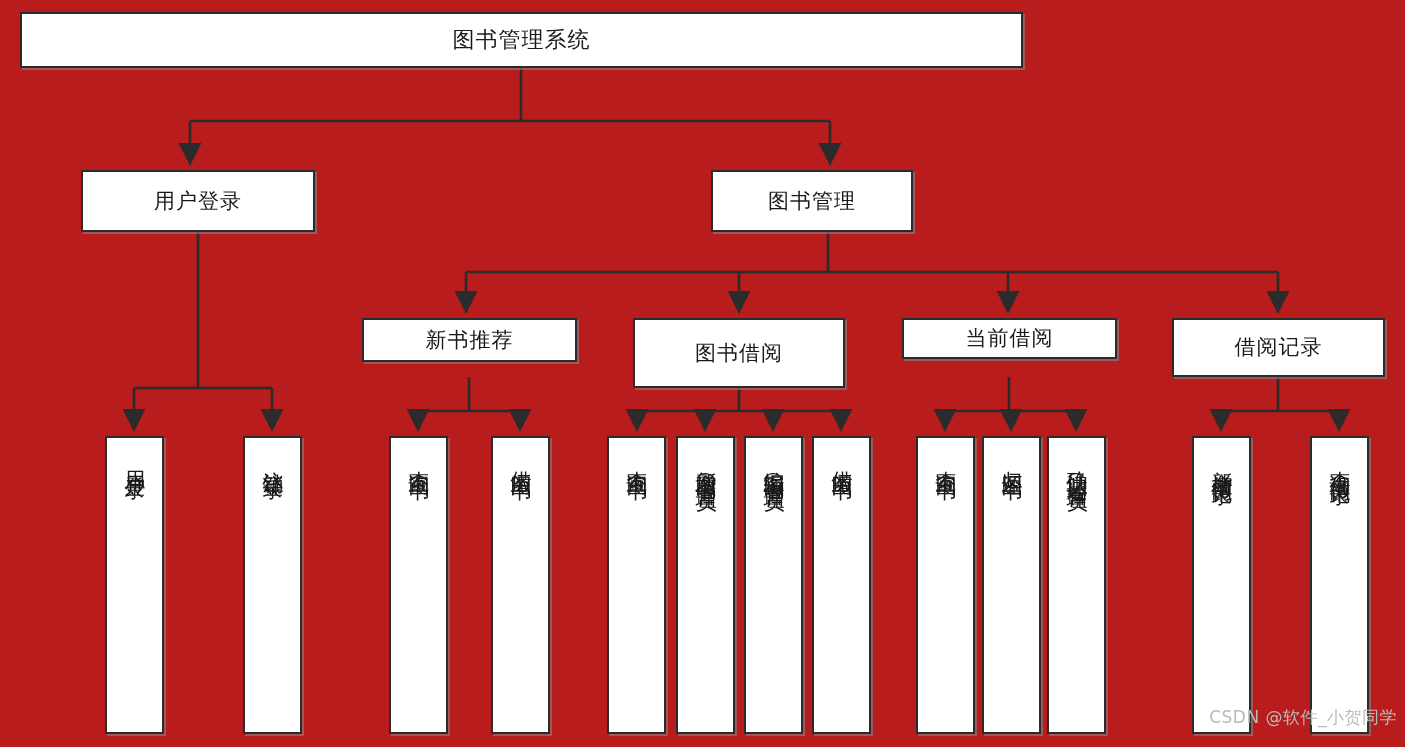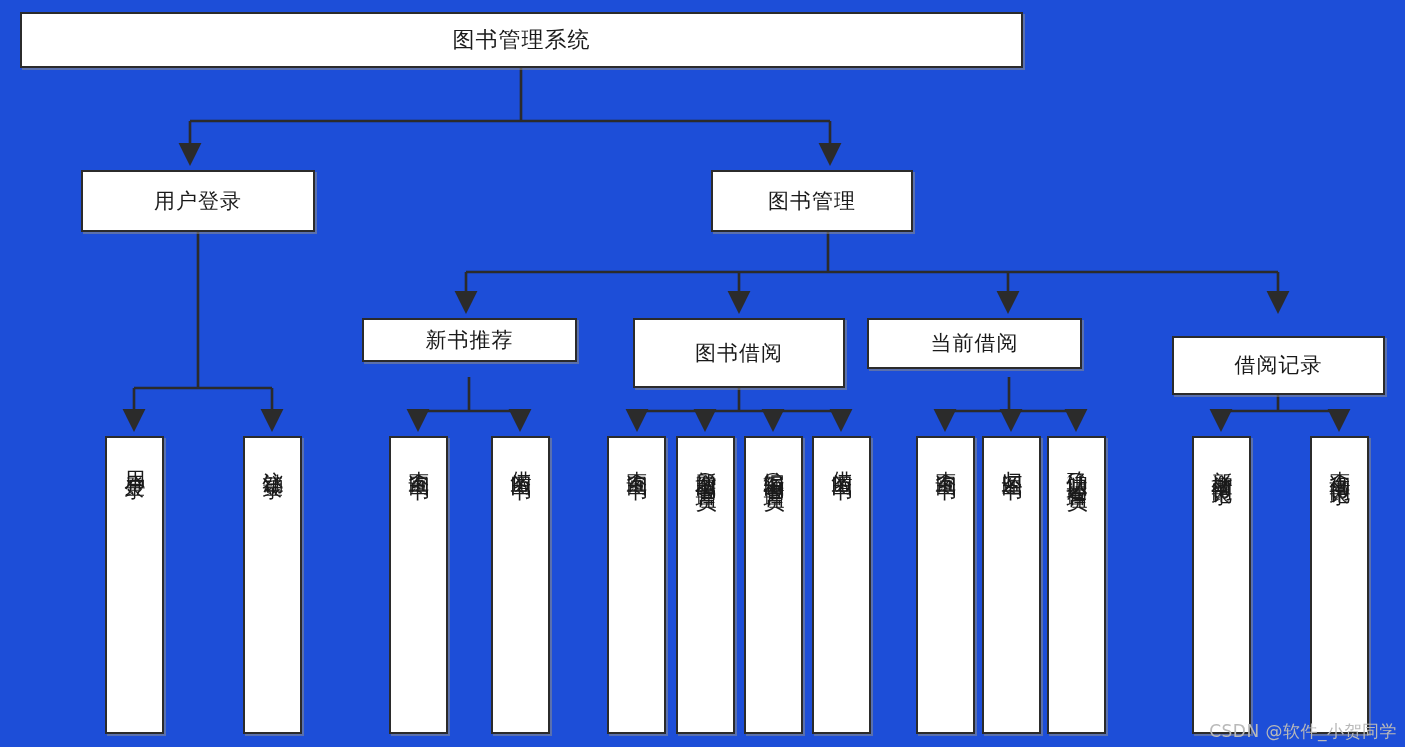--- a/index.html
+++ b/index.html
@@ -5,21 +5,21 @@
 <style>
   html,body{margin:0;padding:0;background:#ffffff;}
   body{
     font-family:"DejaVu Sans","Liberation Sans",sans-serif;
     color:#1a1a1a;
   }
   #canvas{
     position:relative;
     width:1405px;
     height:747px;
-    background:#1d4ed8;
+    background:#b91c1c;
     overflow:hidden;
   }
   #edges{
     position:absolute;
     left:0; top:0;
     width:1405px; height:747px;
     pointer-events:none;
   }
   .node{
     position:absolute;
@@ -50,21 +50,21 @@
     text-orientation:upright;
     font-size:21px;
     line-height:1.28;
     letter-spacing:3px;
     white-space:normal;
     max-height:282px;
   }
   #watermark{
     position:absolute;
     right:8px;
-    bottom:4px;
+    bottom:18px;
     font-size:17px;
     color:#b9b9b9;
     letter-spacing:0.5px;
     z-index:5;
     user-select:none;
     white-space:nowrap;
   }
 </style>
 </head>
 <body>
@@ -134,24 +134,24 @@
   <div class="node" style="left:711px;top:170px;width:202px;height:62px;">
     <span class="label">图书管理</span>
   </div>
 
   <div class="node" style="left:362px;top:318px;width:215px;height:44px;">
     <span class="label">新书推荐</span>
   </div>
   <div class="node" style="left:633px;top:318px;width:212px;height:70px;">
     <span class="label">图书借阅</span>
   </div>
-  <div class="node" style="left:867px;top:318px;width:215px;height:51px;">
+  <div class="node" style="left:902px;top:318px;width:215px;height:41px;">
     <span class="label">当前借阅</span>
   </div>
-  <div class="node" style="left:1172px;top:336px;width:213px;height:59px;">
+  <div class="node" style="left:1172px;top:318px;width:213px;height:59px;">
     <span class="label">借阅记录</span>
   </div>
 
   <div class="node leaf" style="left:105px;top:436px;width:59px;height:298px;">
     <span class="label">用户登录</span>
   </div>
   <div class="node leaf" style="left:243px;top:436px;width:59px;height:298px;">
     <span class="label">注销登录</span>
   </div>
 

